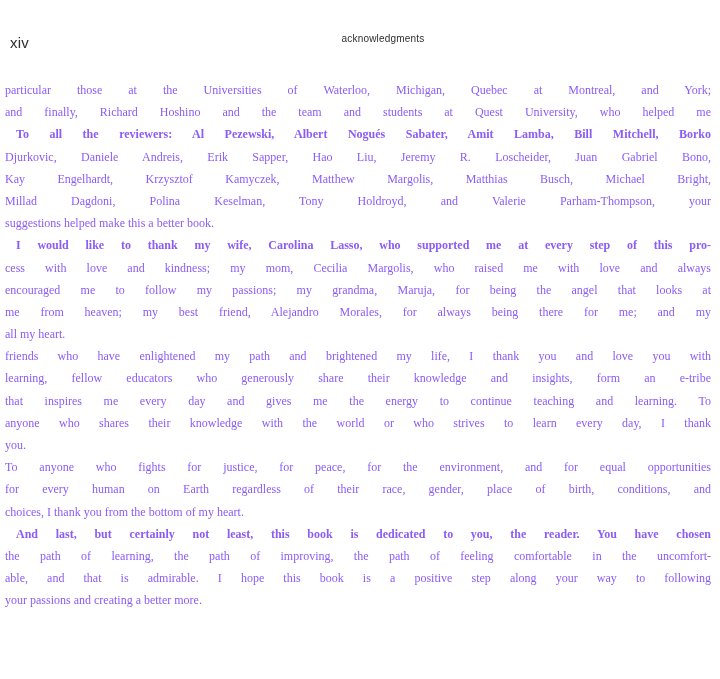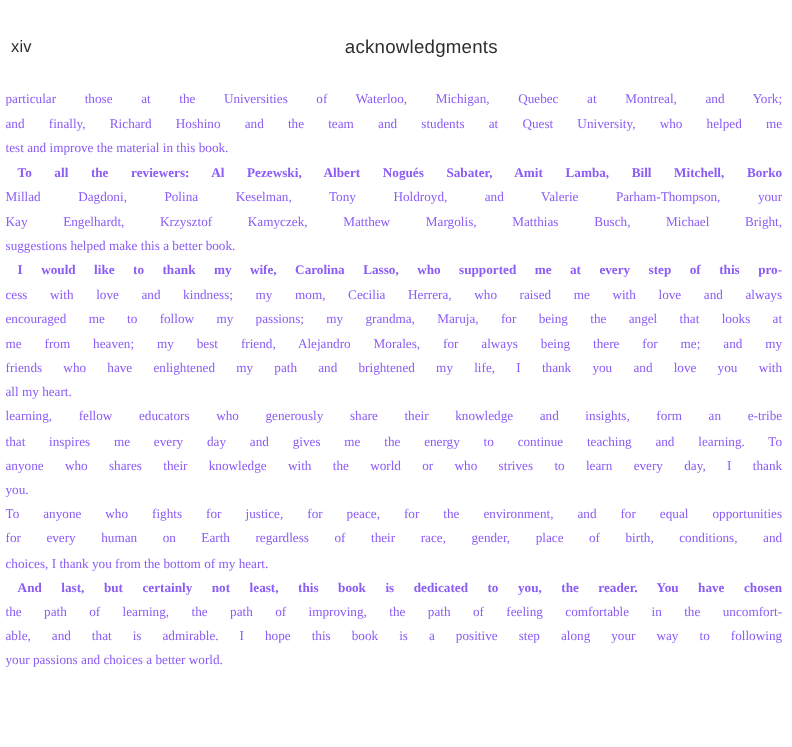--- a/index.html
+++ b/index.html
@@ -30,21 +30,21 @@
     left: 10px;
     top: 1px;
     font-size: 15px;
     letter-spacing: 0.2px;
   }
   .running-title {
     position: absolute;
     left: calc(50% + 23px);
     transform: translateX(-50%);
     top: 0;
-    font-size: 17px;
+    font-size: 10px;
     letter-spacing: 0.2px;
   }
   .text-block {
     position: absolute;
     top: 52px;
     left: 5px;
     width: 706px;
     font-size: 12px;
     line-height: 22.2px;
     color: #8b5cf6;
@@ -72,48 +72,48 @@
 
   <div class="running-header">
     <span class="folio">xiv</span>
     <span class="running-title">acknowledgments</span>
   </div>
 
   <div class="text-block">
       <div class="para">
         <div class="line">particular those at the Universities of Waterloo, Michigan, Quebec at Montreal, and York;</div>
         <div class="line">and finally, Richard Hoshino and the team and students at Quest University, who helped me</div>
-        <div class="line last">test and improve the material in this book.</div>
       </div>
       <div class="para">
         <div class="line first-indent">To all the reviewers: Al Pezewski, Albert Nogués Sabater, Amit Lamba, Bill Mitchell, Borko</div>
+        <div class="line">Djurkovic, Daniele Andreis, Erik Sapper, Hao Liu, Jeremy R. Loscheider, Juan Gabriel Bono,</div>
+        <div class="line">Kay Engelhardt, Krzysztof Kamyczek, Matthew Margolis, Matthias Busch, Michael Bright,</div>
         <div class="line">Millad Dagdoni, Polina Keselman, Tony Holdroyd, and Valerie Parham-Thompson, your</div>
-        <div class="line">Kay Engelhardt, Krzysztof Kamyczek, Matthew Margolis, Matthias Busch, Michael Bright,</div>
         <div class="line last">suggestions helped make this a better book.</div>
       </div>
       <div class="para">
         <div class="line first-indent">I would like to thank my wife, Carolina Lasso, who supported me at every step of this pro-</div>
-        <div class="line">cess with love and kindness; my mom, Cecilia Herrera, who raised me with love and always</div>
+        <div class="line">cess with love and kindness; my mom, Cecilia Margolis, who raised me with love and always</div>
         <div class="line">encouraged me to follow my passions; my grandma, Maruja, for being the angel that looks at</div>
         <div class="line">me from heaven; my best friend, Alejandro Morales, for always being there for me; and my</div>
+        <div class="line last">all my heart.</div>
         <div class="line">friends who have enlightened my path and brightened my life, I thank you and love you with</div>
-        <div class="line last">all my heart.</div>
       </div>
       <div class="para">
         <div class="line">learning, fellow educators who generously share their knowledge and insights, form an e-tribe</div>
         <div class="line">that inspires me every day and gives me the energy to continue teaching and learning. To</div>
         <div class="line">anyone who shares their knowledge with the world or who strives to learn every day, I thank</div>
         <div class="line last">you.</div>
       </div>
       <div class="para">
         <div class="line">To anyone who fights for justice, for peace, for the environment, and for equal opportunities</div>
         <div class="line">for every human on Earth regardless of their race, gender, place of birth, conditions, and</div>
         <div class="line last">choices, I thank you from the bottom of my heart.</div>
       </div>
       <div class="para">
         <div class="line first-indent">And last, but certainly not least, this book is dedicated to you, the reader. You have chosen</div>
         <div class="line">the path of learning, the path of improving, the path of feeling comfortable in the uncomfort-</div>
         <div class="line">able, and that is admirable. I hope this book is a positive step along your way to following</div>
-        <div class="line last">your passions and choices a better world.</div>
+        <div class="line last">your passions and creating a better more.</div>
       </div>
     </div>
 
 </div>
 
 </body></html>

